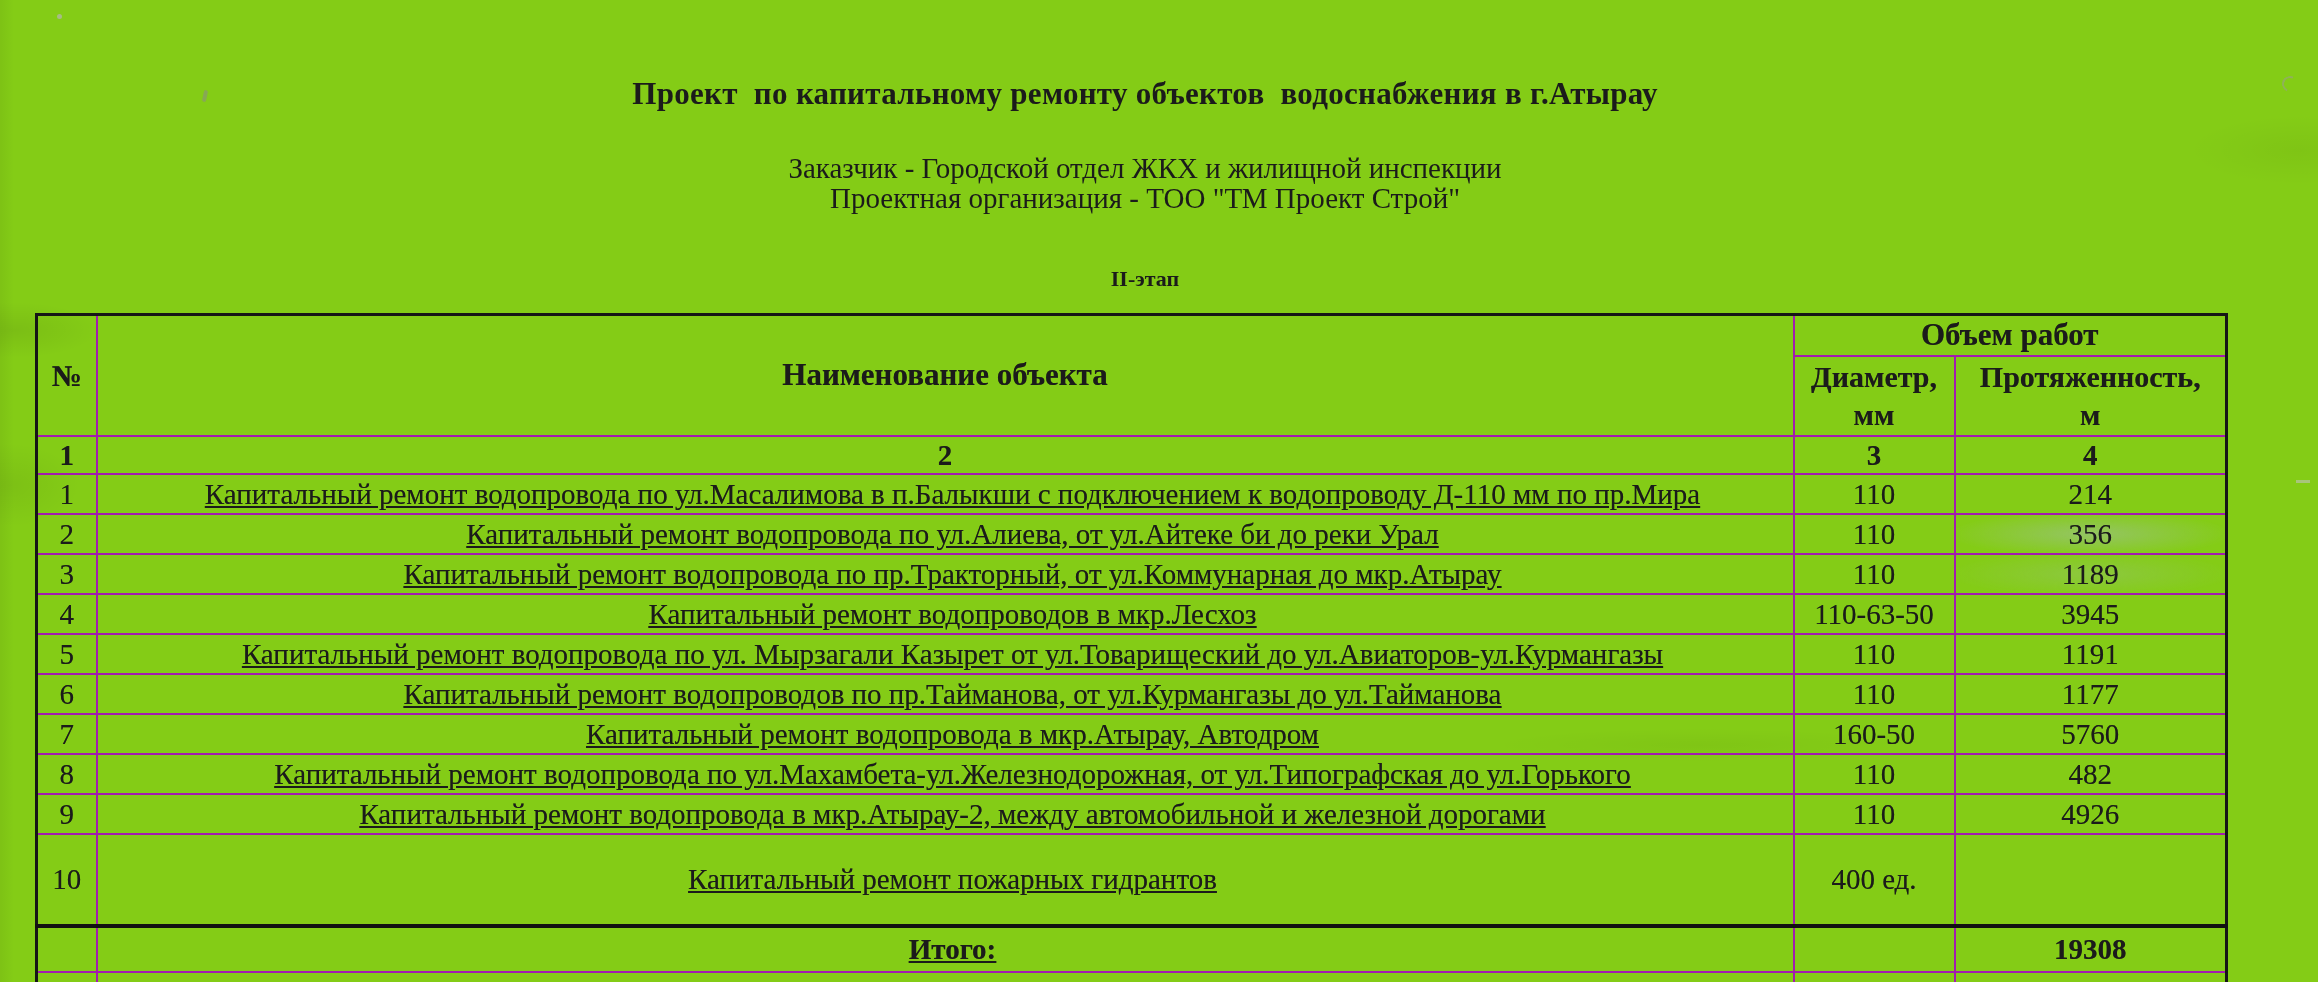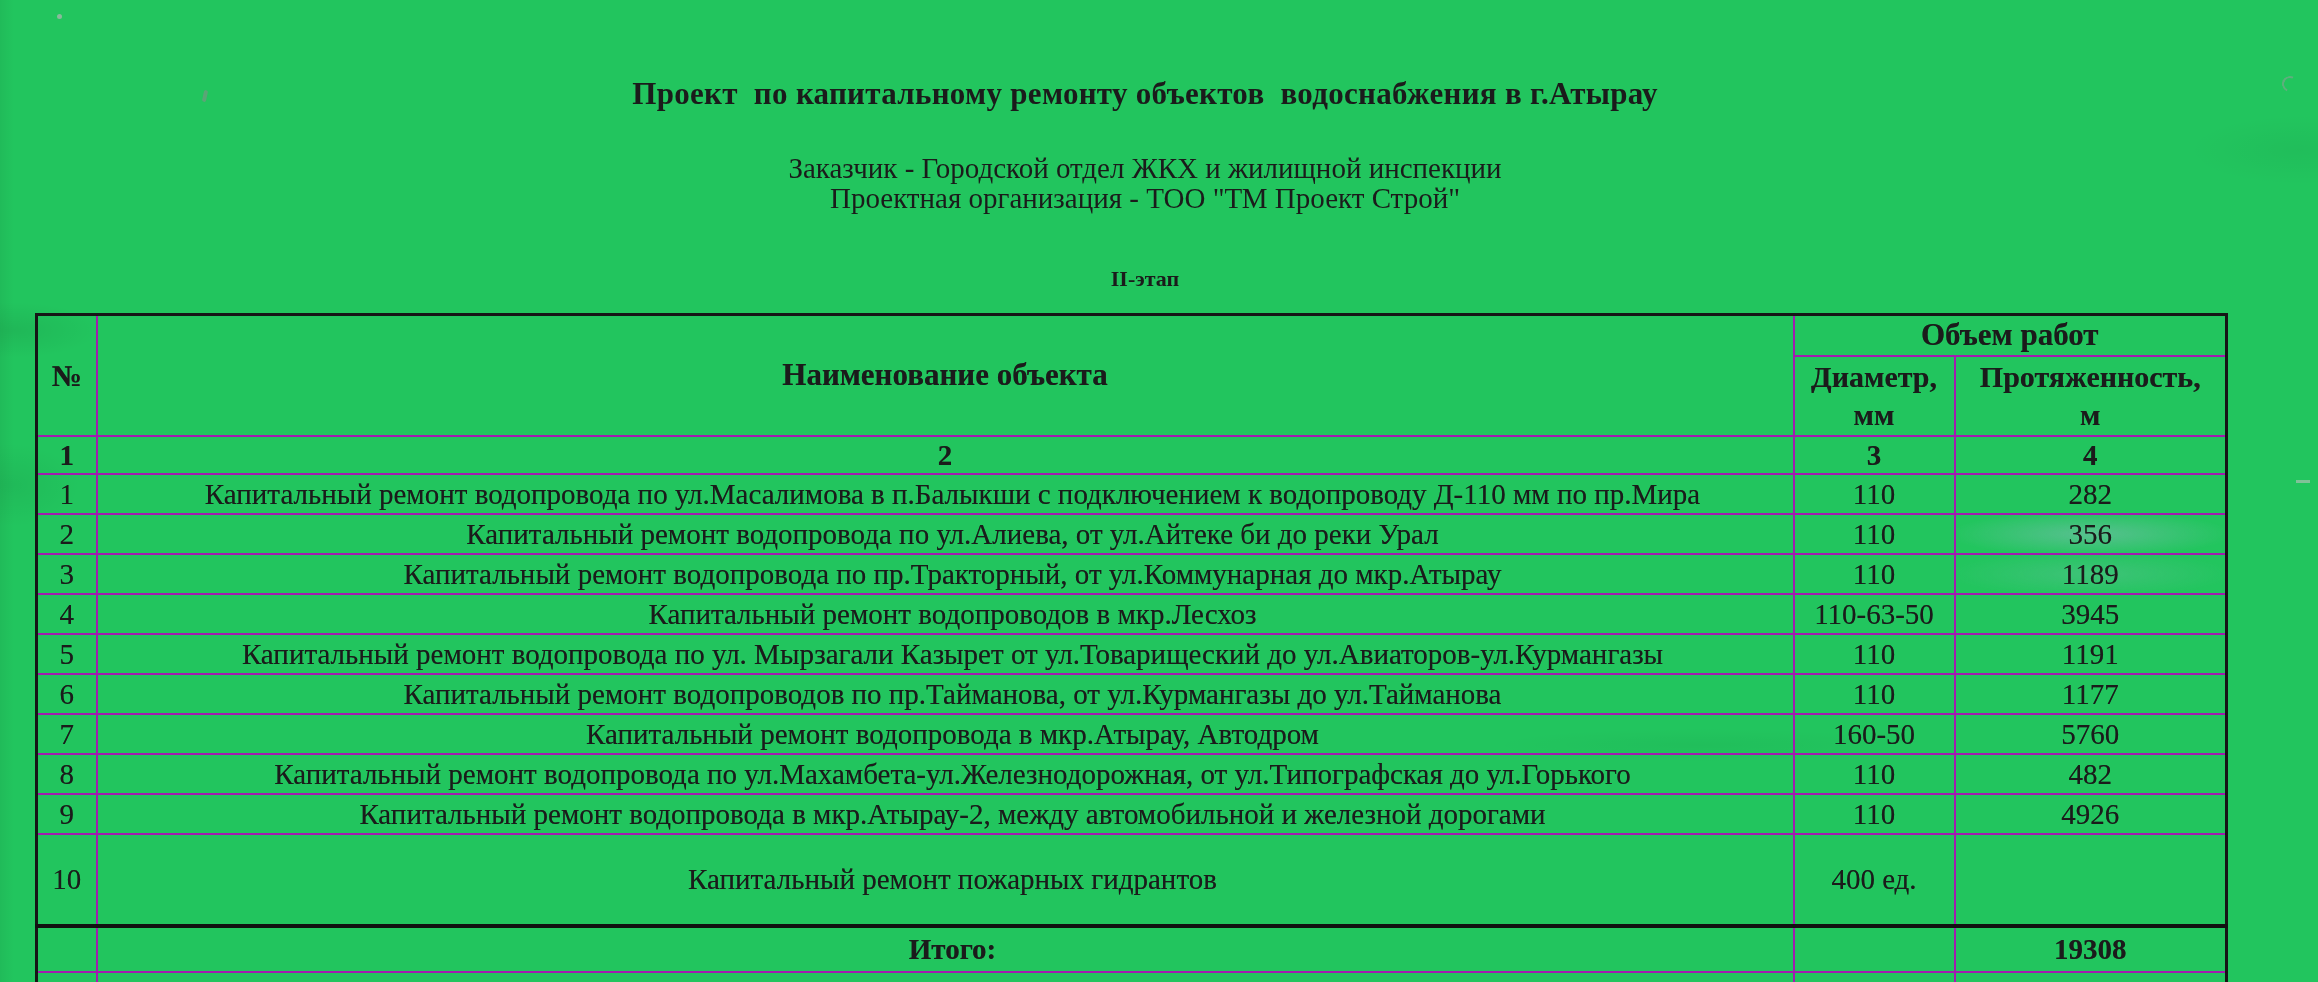--- a/index.html
+++ b/index.html
@@ -1,21 +1,21 @@
 <!DOCTYPE html>
 <html><head>
 <meta charset="utf-8">
 <style>
   * { margin: 0; padding: 0; box-sizing: border-box; }
   html, body { background: #ffffff; }
   .page {
     position: relative;
     width: 2318px;
     height: 982px;
-    background: #22c55e;
+    background: #84cc16;
     overflow: hidden;
     font-family: "Liberation Serif", "DejaVu Serif", serif;
     color: #1b1b1b;
   }
   
   .page::before {
     content: "";
     position: absolute; inset: 0;
     background:
       linear-gradient(to right, rgba(0,0,0,0.05), rgba(0,0,0,0) 14px),
@@ -50,21 +50,21 @@
   }
   .main th { font-weight: bold; }
   .h-top    { height: 40px; font-size: 31px; }
   .h-sub    { height: 80px; font-size: 30px; }
   .h-index  { height: 38px; font-weight: bold; }
   .r-data   { height: 40px; }
   .r-tall   { height: 92px; }
   .r-total  { height: 46px; }
   .r-total td { border-top: 4px solid #111; font-weight: bold; text-align: center; }
   .r-stub   { height: 20px; }
-  .cell-name { text-align: left; padding-left: 21px; padding-right: 6px; }
+  .cell-name { text-align: left; padding-left: 21px; padding-right: 6px; text-decoration: underline; }
   .num-col-header { font-size: 30px; }
   
   .tint-strong { background: radial-gradient(ellipse 70% 80% at 50% 50%, rgba(175,185,225,0.38), rgba(175,185,225,0) 75%); }
   .tint-light  { background: radial-gradient(ellipse 70% 80% at 50% 50%, rgba(175,185,225,0.20), rgba(175,185,225,0) 75%); margin-left: 32px; }
 
   .speck { position: absolute; pointer-events: none; }
   .speck-apostrophe { left: 203px; top: 90px; width: 4px; height: 12px; background: #8a8a8a; border-radius: 2px; transform: rotate(12deg); opacity: .55; }
   .speck-squiggle   { left: 2282px; top: 76px; width: 16px; height: 16px; border: 2px solid #9a9a9a; border-color: #9a9a9a transparent transparent #9a9a9a; border-radius: 50%; transform: rotate(-20deg); opacity: .5; }
   .speck-dot        { left: 57px; top: 14px; width: 5px; height: 5px; background: #b5b5b5; border-radius: 50%; opacity: .7; }
   .speck-dash       { left: 2296px; top: 480px; width: 14px; height: 3px; background: #c0c0c0; opacity: .6; }
@@ -101,21 +101,21 @@
         <td>2</td>
         <td>3</td>
         <td>4</td>
       </tr>
     </thead>
     <tbody>
       <tr class="r-data">
         <td>1</td>
         <td class="cell-name">Капитальный ремонт водопровода по ул.Масалимова в п.Балыкши с подключением к водопроводу Д-110 мм по пр.Мира</td>
         <td>110</td>
-        <td>282</td>
+        <td>214</td>
       </tr>
       <tr class="r-data">
         <td>2</td>
         <td class="cell-name">Капитальный ремонт водопровода по ул.Алиева, от ул.Айтеке би до реки Урал</td>
         <td>110</td>
         <td class="tint-strong">356</td>
       </tr>
       <tr class="r-data">
         <td>3</td>
         <td class="cell-name">Капитальный ремонт водопровода по пр.Тракторный, от ул.Коммунарная до мкр.Атырау</td>

